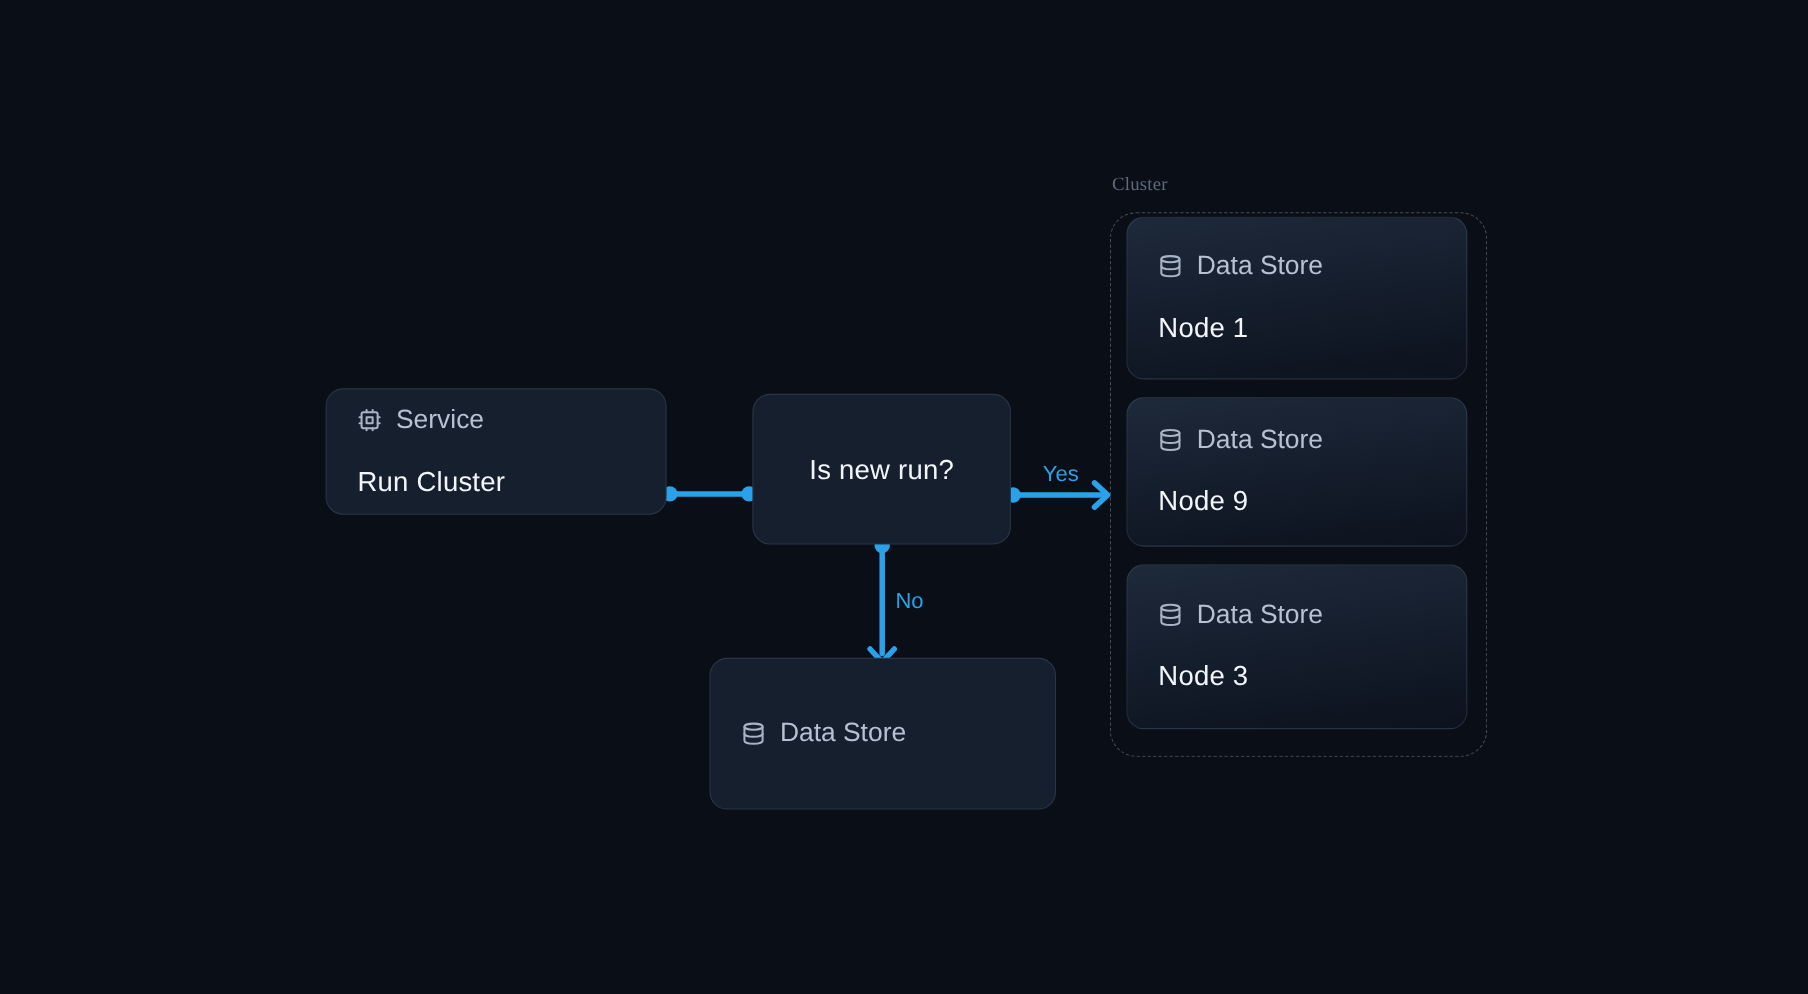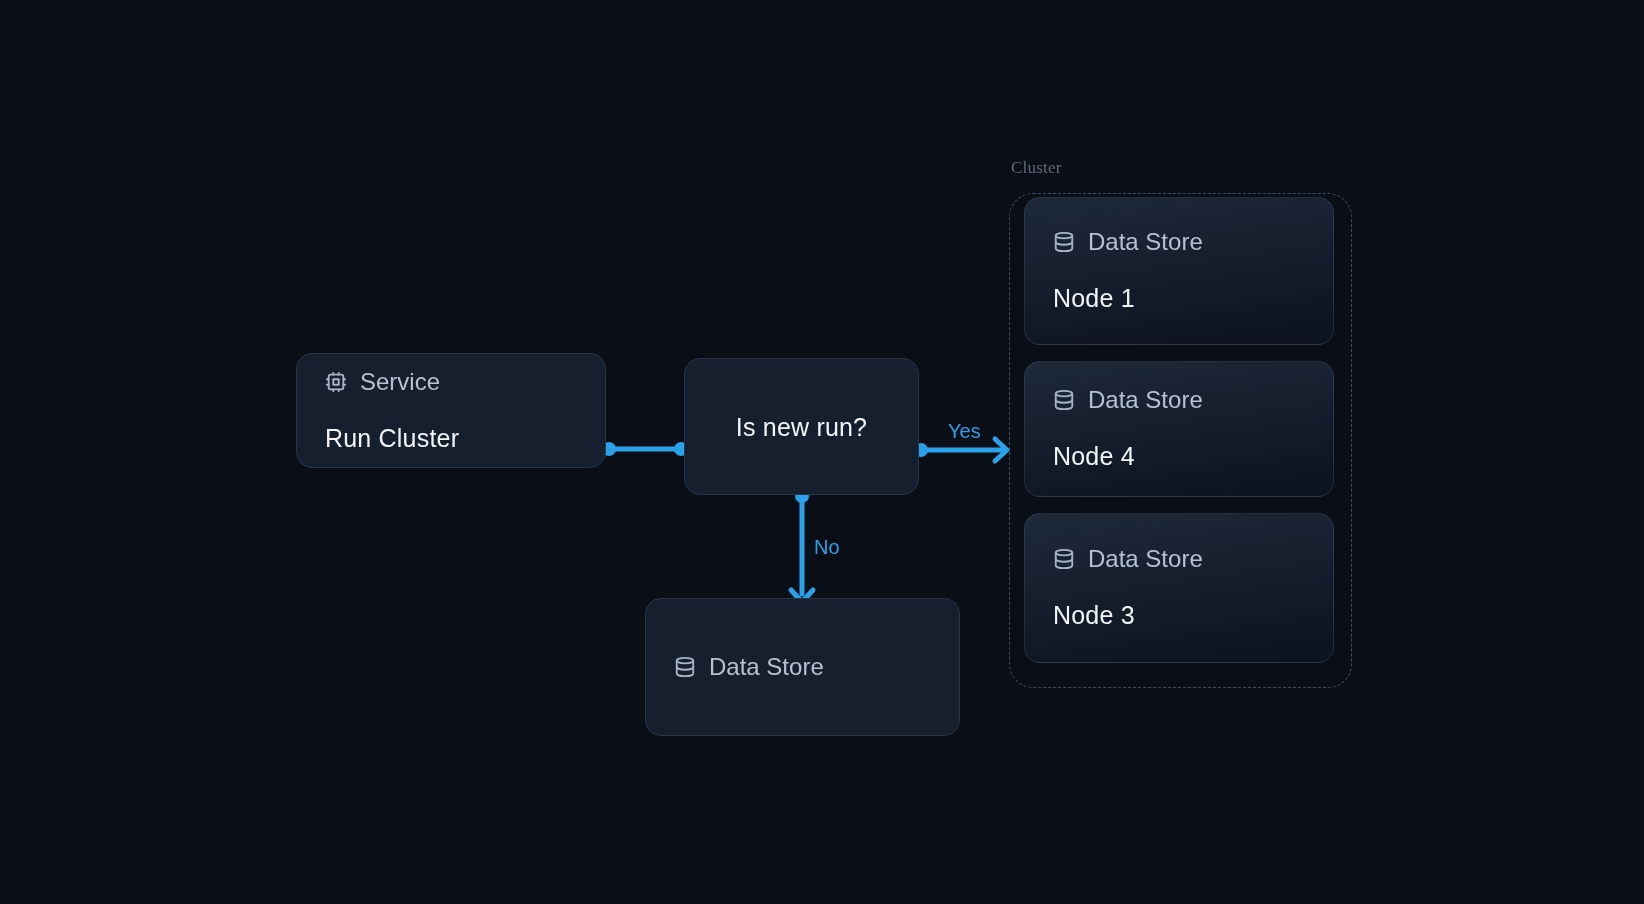--- a/index.html
+++ b/index.html
@@ -146,21 +146,21 @@
     <div class="node-header">
       <span class="icon">
         <svg width="22" height="22" viewBox="0 0 24 24" fill="none" stroke="currentColor" stroke-width="2" stroke-linecap="round" stroke-linejoin="round">
           <ellipse cx="12" cy="5" rx="9" ry="3"></ellipse>
             <path d="M3 5v14a9 3 0 0 0 18 0V5"></path>
             <path d="M3 12a9 3 0 0 0 18 0"></path>
         </svg>
       </span>
       <span>Data Store</span>
     </div>
-    <div class="node-title">Node 4</div>
+    <div class="node-title">Node 9</div>
   </div>
 
   <div class="node card" style="left:1024px; top:513px; width:310px; height:150px;">
     <div class="node-header">
       <span class="icon">
         <svg width="22" height="22" viewBox="0 0 24 24" fill="none" stroke="currentColor" stroke-width="2" stroke-linecap="round" stroke-linejoin="round">
           <ellipse cx="12" cy="5" rx="9" ry="3"></ellipse>
             <path d="M3 5v14a9 3 0 0 0 18 0V5"></path>
             <path d="M3 12a9 3 0 0 0 18 0"></path>
         </svg>

